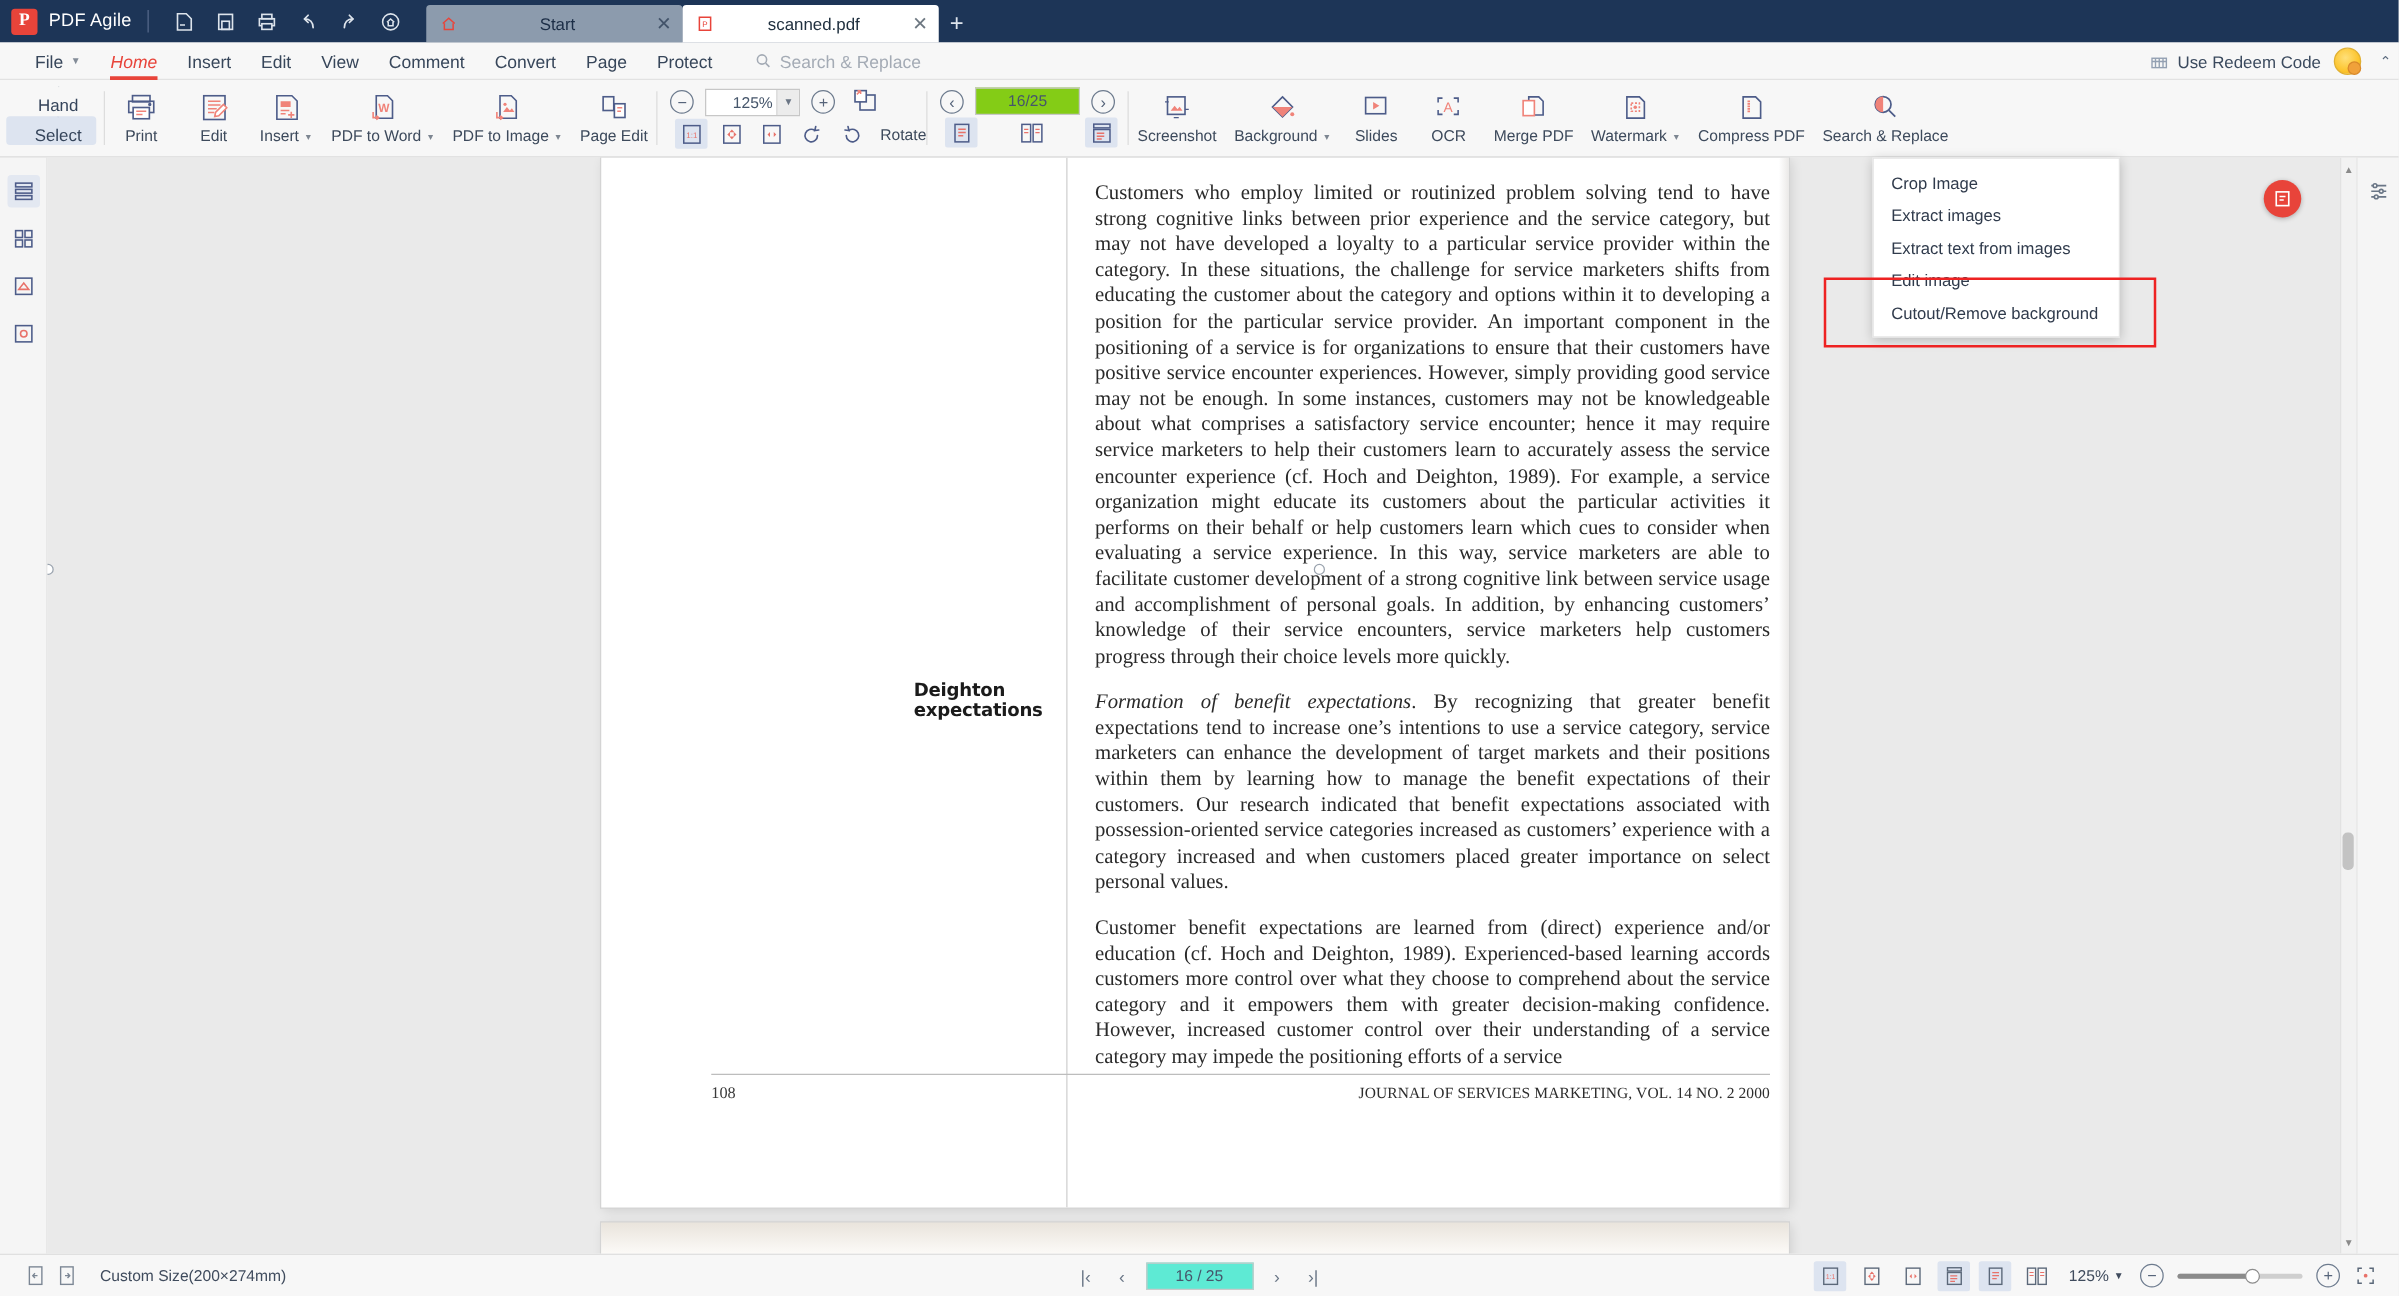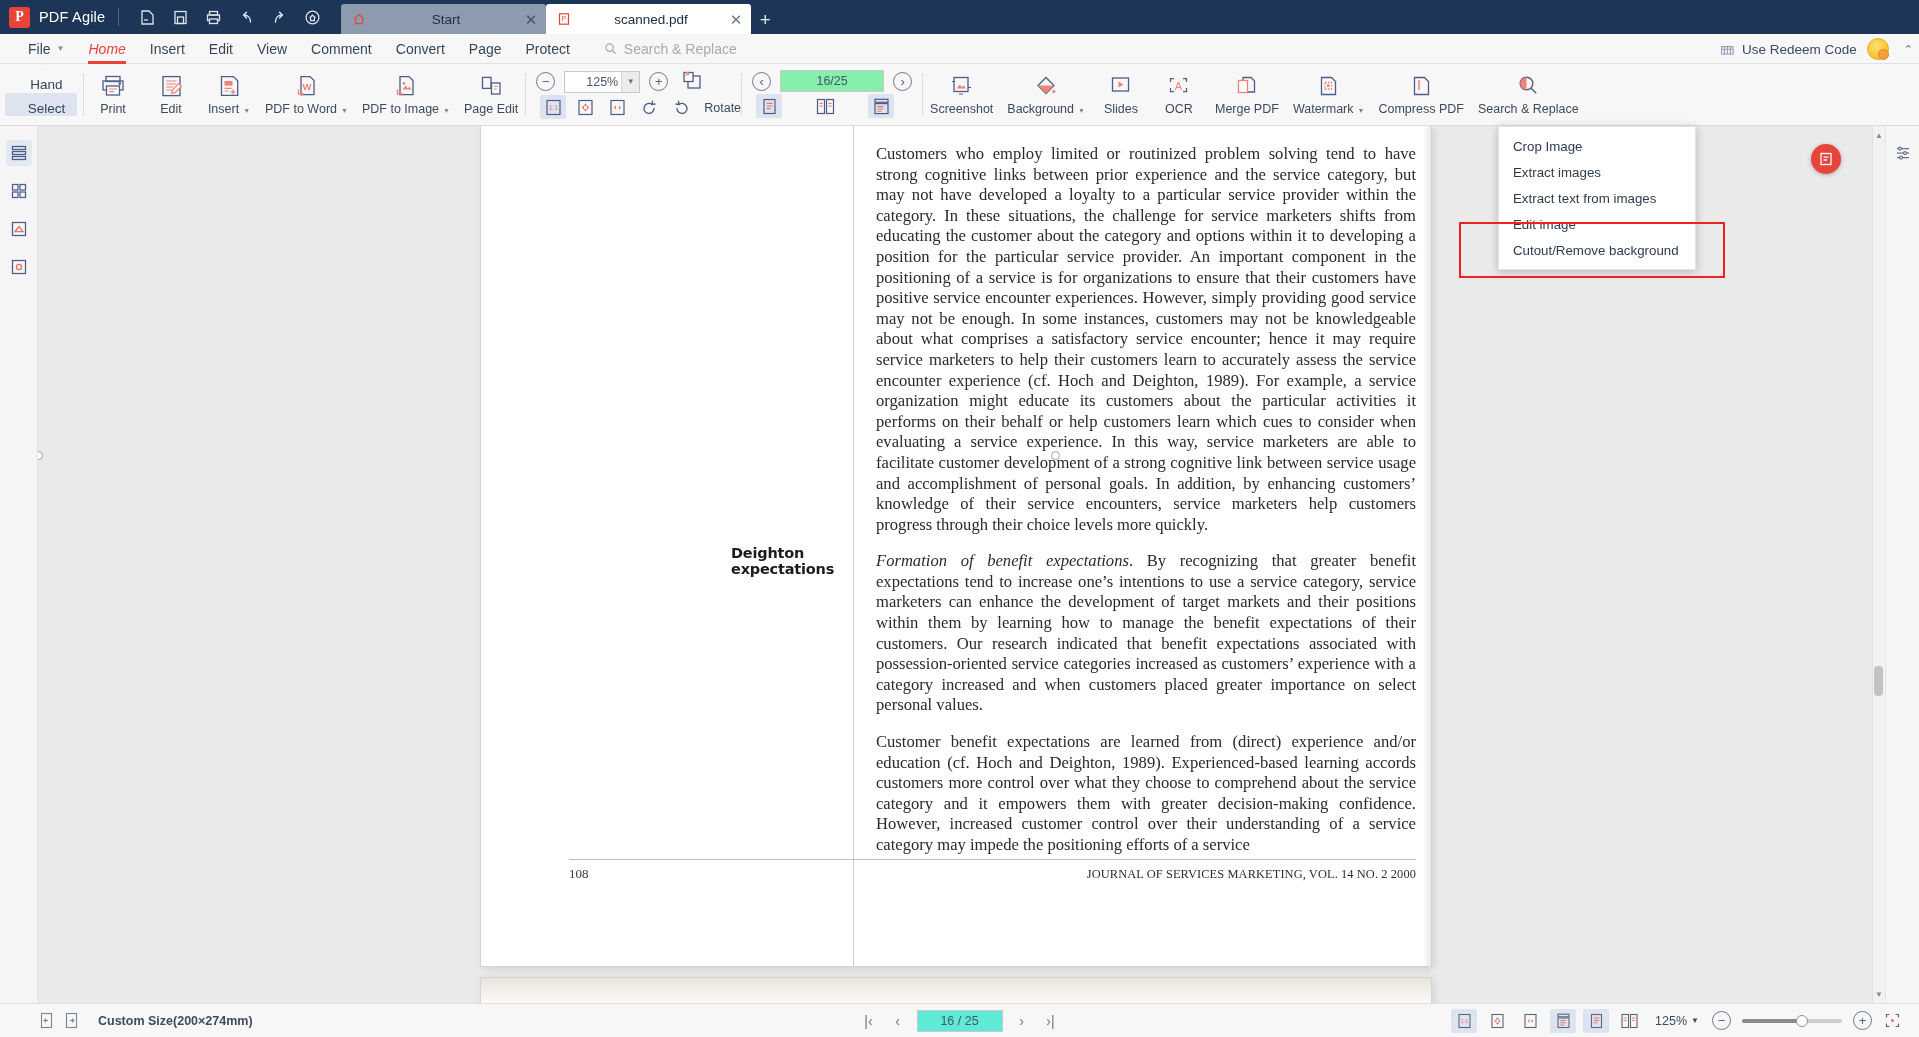--- a/index.html
+++ b/index.html
@@ -111,21 +111,21 @@
   }
   .zoombox{
     width:76px;height:22px;border:1px solid #c7c7c7;background:#fff;display:flex;align-items:center;
     justify-content:center;font-size:12.5px;color:#46566b;position:relative;
   }
   .zoombox .dd{
     position:absolute;right:0;top:0;bottom:0;width:18px;background:#ececec;
     border-left:1px solid #d8d8d8;display:flex;align-items:center;justify-content:center;font-size:8px;color:#6b7685;
   }
   .pagebox{
-    width:104px;height:22px;border:1px solid #c7c7c7;background:#86efac;display:flex;align-items:center;
+    width:84px;height:22px;border:1px solid #c7c7c7;background:#84cc16;display:flex;align-items:center;
     justify-content:center;font-size:12.5px;color:#46566b;
   }
   .minirow{ display:flex;align-items:center;gap:6px;padding-top:2px; }
   .minibtn{ width:26px;height:24px;display:flex;align-items:center;justify-content:center;border-radius:2px;}
   .minibtn.on{ background:#dde4f0; }
 
   
   .workspace{ display:flex; height:calc(1037px - 34px - 30px - 62px - 34px); }
   .leftrail{
     width:38px;background:#f5f5f5;border-right:1px solid #e4e4e4;padding-top:14px;
@@ -214,21 +214,21 @@
     position:absolute;right:0;top:0;bottom:0;width:13px;background:#f2f2f2;border-left:1px solid #e2e2e2;
   }
   .vthumb{ position:absolute;right:2px;top:540px;width:9px;height:30px;background:#c3c3c3;border-radius:4px;}
   .vs-arrow{ position:absolute;left:0;right:0;height:14px;display:flex;align-items:center;justify-content:center;color:#8a8a8a;font-size:8px;}
 
   
   .statusbar{
     height:34px;background:#f7f7f7;border-top:1px solid #e0e0e0;display:flex;align-items:center;
     position:relative;
   }
-  .sb-left{ display:flex;align-items:center;gap:5px;padding-left:36px;font-weight:bold; }
+  .sb-left{ display:flex;align-items:center;gap:5px;padding-left:18px; }
   .sb-doc{ width:20px;height:21px;display:flex;align-items:center;justify-content:center;}
   .sb-size{ font-size:12.5px;color:#3f4b5d;margin-left:12px; }
   .sb-center{
     position:absolute;left:50%;transform:translateX(-50%);display:flex;align-items:center;gap:9px;
   }
   .navbtn{ width:20px;height:22px;display:flex;align-items:center;justify-content:center;color:#6a7686;font-size:14px;}
   .sb-pagebox{
     width:86px;height:22px;border:1px solid #c9c9c9;background:#5eead4;display:flex;align-items:center;
     justify-content:center;font-size:12.5px;color:#46566b;
   }

